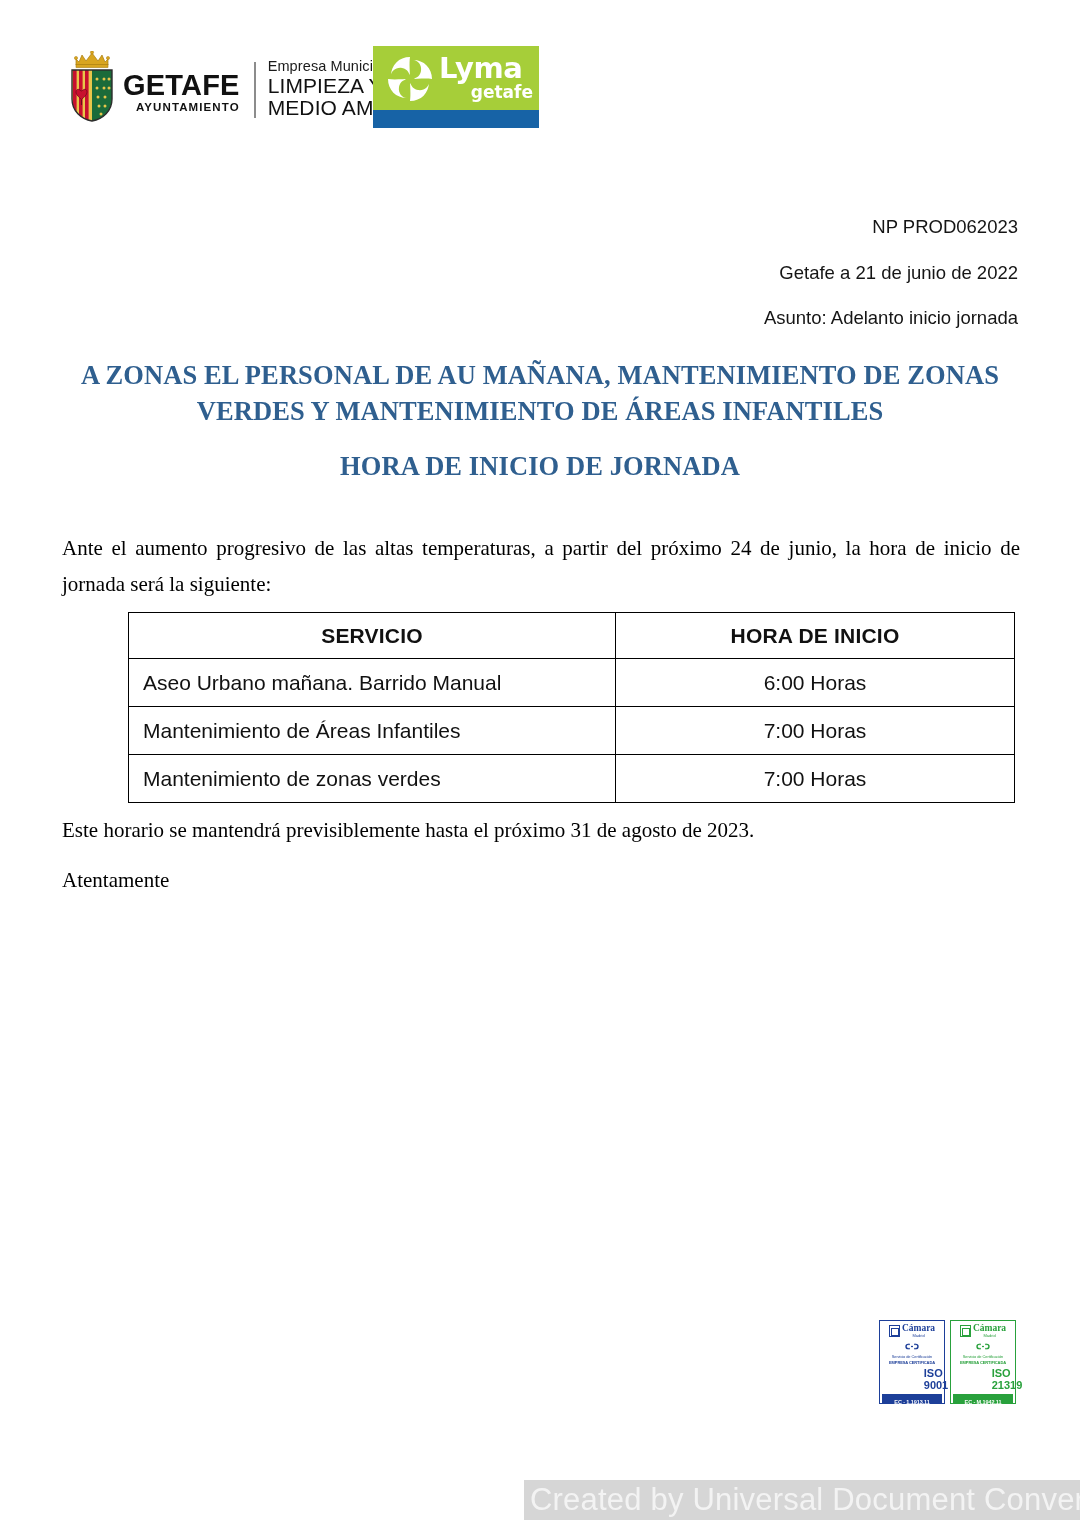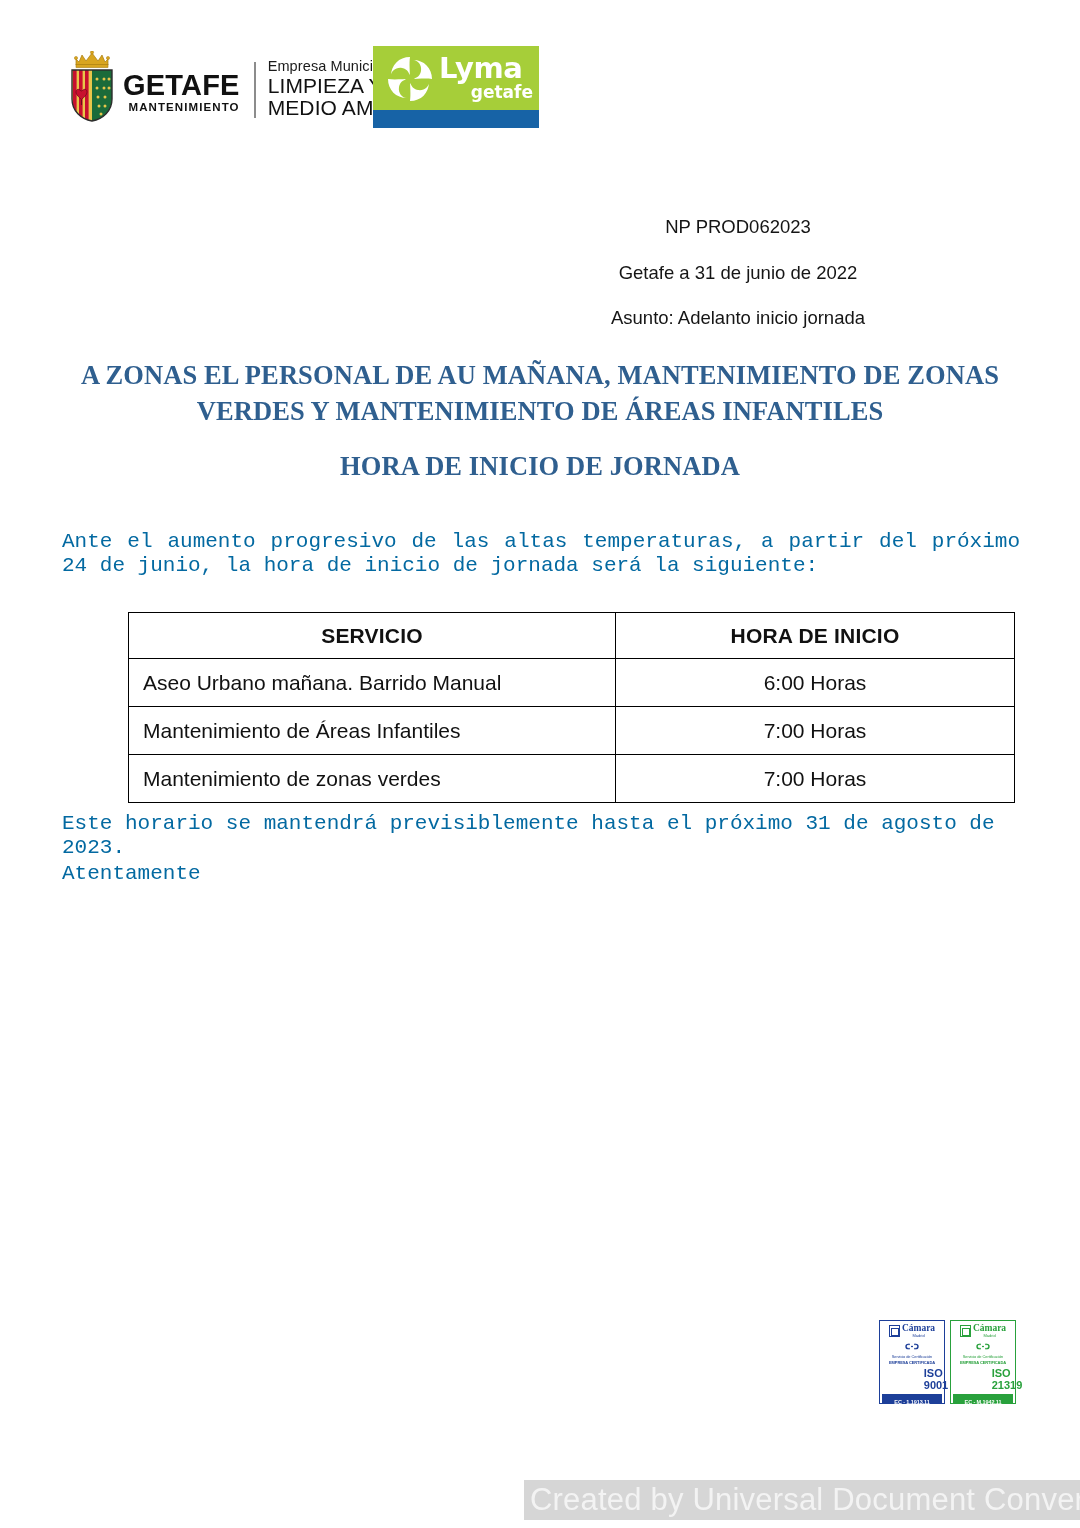--- a/index.html
+++ b/index.html
@@ -168,21 +168,21 @@
     padding-right: 2px;
     margin-top: 1px;
   }
 
   
   .refblock {
     position: absolute;
     right: 62px;
     top: 218px;
     width: 560px;
-    text-align: center;
+    text-align: right;
   }
   .refblock .refline {
     font-family: "Liberation Sans", sans-serif;
     font-size: 18.5px;
     color: #151515;
     line-height: 1;
     margin-bottom: 27px;
   }
   .refblock .refline:last-child { margin-bottom: 0; }
 
@@ -202,24 +202,24 @@
     line-height: 36px;
     letter-spacing: 0.1px;
   }
   .title-block .tline.sub {
     margin-top: 19px;
   }
 
   
   .para {
     position: absolute;
-    font-family: Liberation Mono, monospace;
+    font-family: Liberation Serif, serif;
     font-size: 21px;
-    color: #0369a1;
-    line-height: 24px;
+    color: #000000;
+    line-height: 36px;
   }
   .para-intro {
     left: 62px;
     top: 530px;
     width: 958px;
     text-align: justify;
     text-justify: inter-word;
   }
   .para-after {
     left: 62px;
@@ -442,21 +442,21 @@
           </g>
           <path d="M10 22 C7.5 19 5 20.5 5 23.2 C5 26.2 9 29 10.5 30.5 C12 29 16 26.2 16 23.2 C16 20.5 13.5 19 11 22 Z" fill="#c8102e" stroke="#6d0a1b" stroke-width="0.7"></path>
           <path d="M10.5 30.5 L10.5 36" stroke="#6d0a1b" stroke-width="1.1"></path>
         </g>
         <path d="M1 1 H41 V30 C41 42 32 50 21 52 C10 50 1 42 1 30 Z" fill="none" stroke="#2d2d2d" stroke-width="1.4"></path>
       </svg>
     </div>
 
     <div class="crest-text">
       <span class="big">GETAFE</span>
-      <span class="small">MANTENIMIENTO</span>
+      <span class="small">AYUNTAMIENTO</span>
     </div>
 
     <div class="vrule"></div>
 
     <div class="dept">
       <span class="d1">Empresa Municipal</span>
       <span class="d2">LIMPIEZA Y</span>
       <span class="d3">MEDIO AMBIENTE</span>
     </div>
   </div>
@@ -474,21 +474,21 @@
       <circle cx="25" cy="25" r="4.6" fill="#a6ce39"></circle>
     </svg>
     <div class="lyma-word">
       <span class="lw1">Lyma</span>
       <span class="lw2">getafe</span>
     </div>
   </div>
 
   <div class="refblock">
     <div class="refline">NP PROD062023</div>
-    <div class="refline">Getafe a 31 de junio de 2022</div>
+    <div class="refline">Getafe a 21 de junio de 2022</div>
     <div class="refline">Asunto: Adelanto inicio jornada</div>
   </div>
 
   <div class="title-block">
     <div class="tline">A ZONAS EL PERSONAL DE AU MAÑANA, MANTENIMIENTO DE ZONAS</div>
     <div class="tline">VERDES Y MANTENIMIENTO DE ÁREAS INFANTILES</div>
     <div class="tline sub">HORA DE INICIO DE JORNADA</div>
   </div>
 
   <div class="para para-intro">Ante el aumento progresivo de las altas temperaturas, a partir del próximo 24 de junio, la hora de inicio de jornada será la siguiente:</div>

